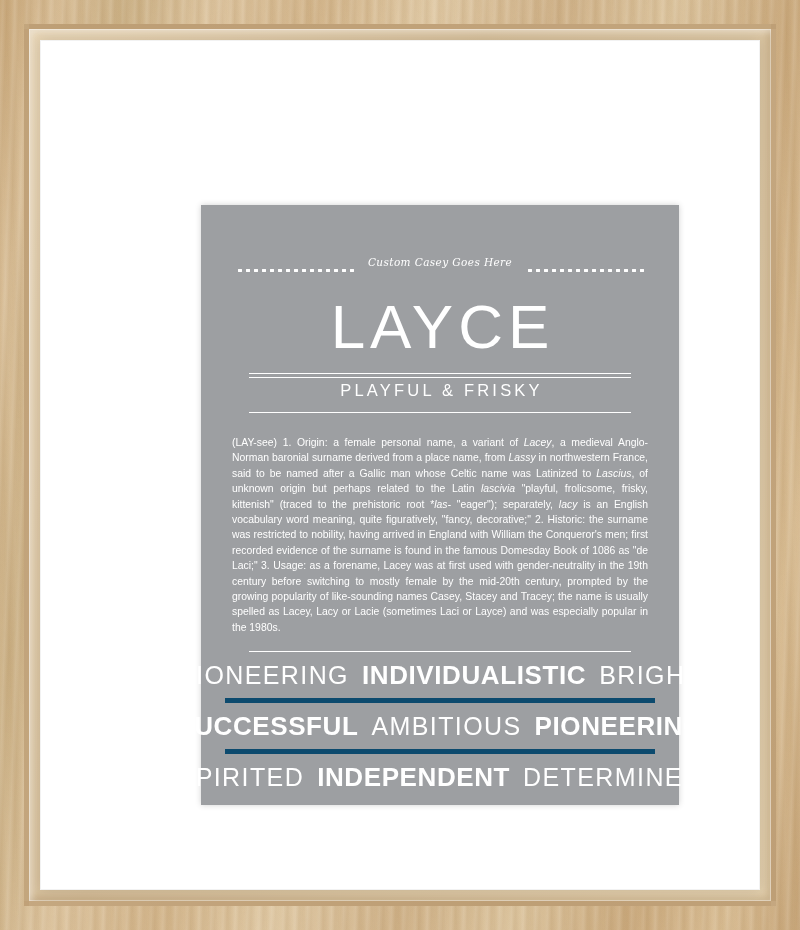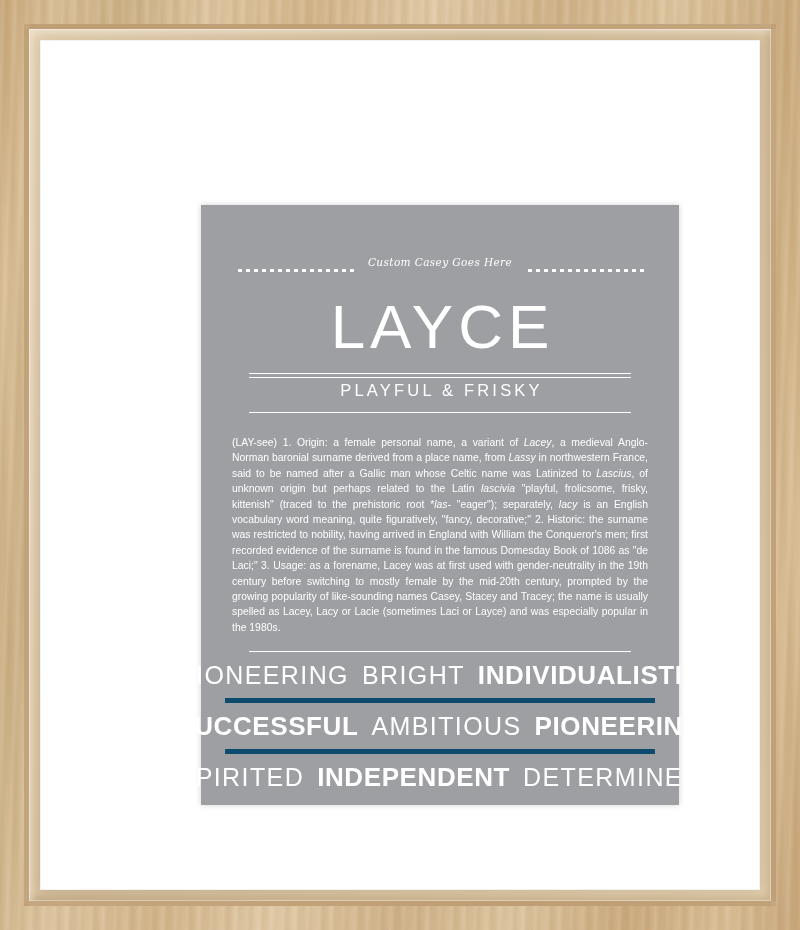--- a/index.html
+++ b/index.html
@@ -204,22 +204,22 @@
 
     <div class="rule-single"></div>
 
     <div class="definition">(LAY-see)  1. Origin:  a female personal name, a variant of <i>Lacey</i>, a medieval Anglo-Norman baronial surname derived from a place name, from <i>Lassy</i> in northwestern France, said to be named after a Gallic man whose Celtic name was Latinized to <i>Lascius</i>, of unknown origin but perhaps related to the Latin <i>lascivia</i> "playful, frolicsome, frisky, kittenish" (traced to the prehistoric root *<i>las-</i> "eager"); separately, <i>lacy</i> is an English vocabulary word meaning, quite figuratively, "fancy, decorative;"  2. Historic:  the surname was restricted to nobility, having arrived in England with William the Conqueror's men; first recorded evidence of the surname is found in the famous Domesday Book of 1086 as "de Laci;"  3. Usage:  as a forename, Lacey was at first used with gender-neutrality in the 19th century before switching to mostly female by the mid-20th century, prompted by the growing popularity of like-sounding names Casey, Stacey and Tracey; the name is usually spelled as Lacey, Lacy or Lacie (sometimes Laci or Layce) and was especially popular in the 1980s.</div>
 
     <div class="rule-single lower"></div>
 
     <div class="traits">
         <div class="trait-row">
           <span class="trait t-light">PIONEERING</span>
+          <span class="trait t-bold">INDIVIDUALISTIC</span>
           <span class="trait t-light">BRIGHT</span>
-          <span class="trait t-bold">INDIVIDUALISTIC</span>
         </div>
         <div class="trait-row">
           <span class="trait t-bold">SUCCESSFUL</span>
           <span class="trait t-light">AMBITIOUS</span>
           <span class="trait t-bold">PIONEERING</span>
         </div>
         <div class="trait-row">
           <span class="trait t-light">SPIRITED</span>
           <span class="trait t-bold">INDEPENDENT</span>
           <span class="trait t-light">DETERMINED</span>

